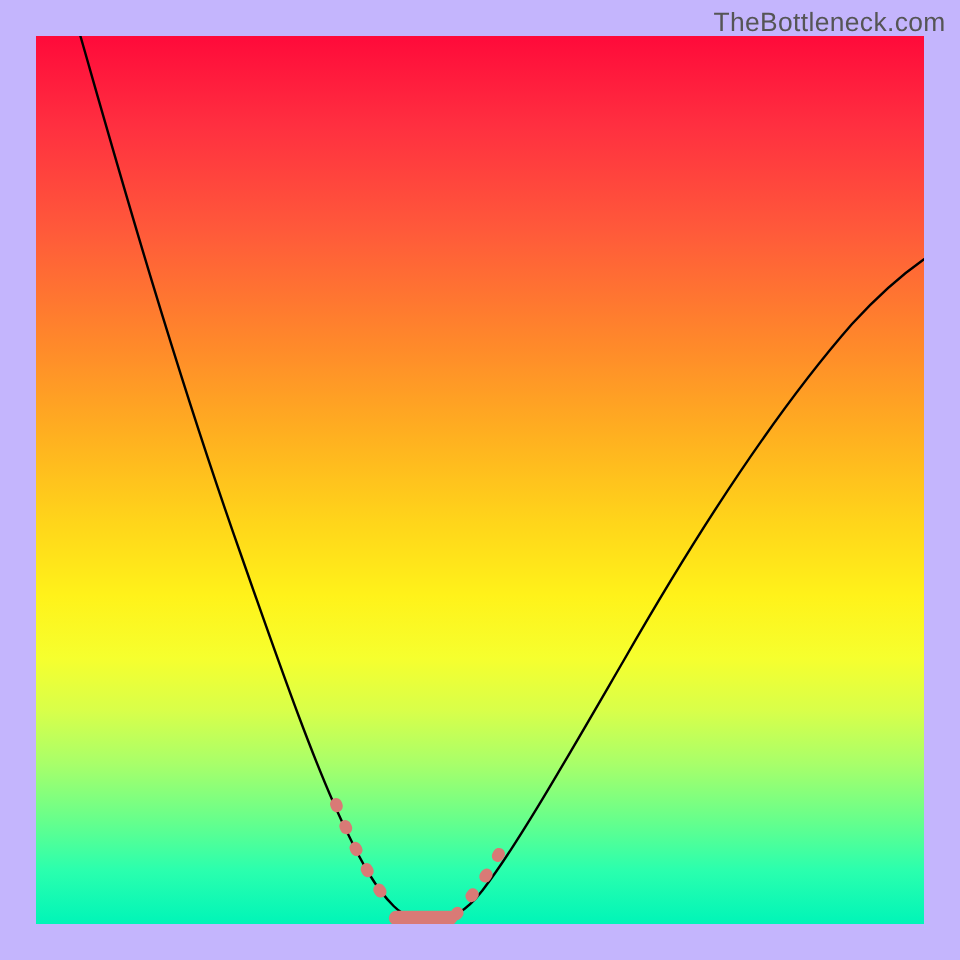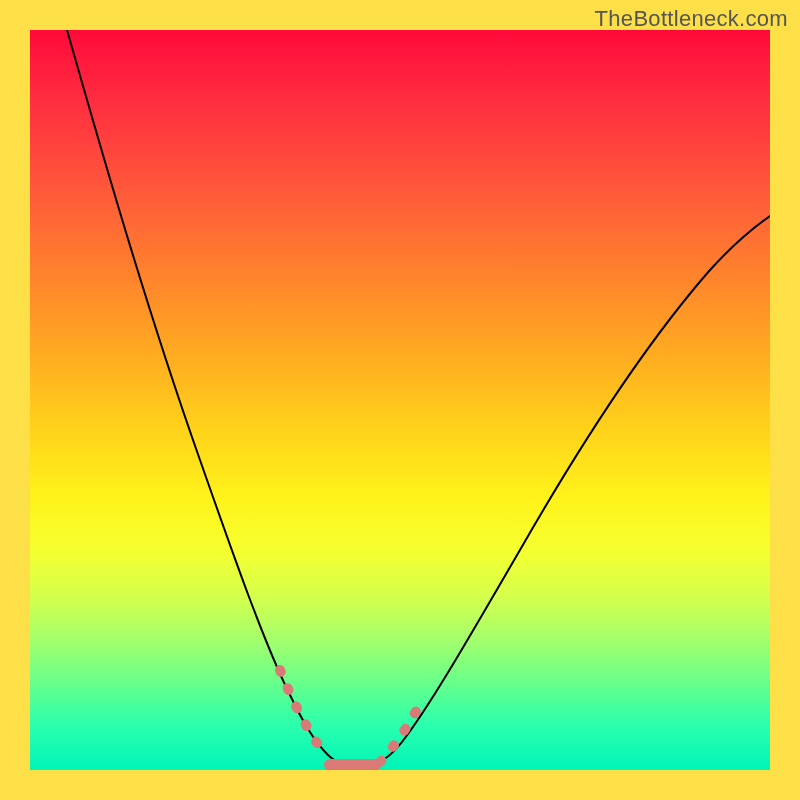--- a/index.html
+++ b/index.html
@@ -8,21 +8,21 @@
     width: 800px;
     height: 800px;
     background: #000;
     font-family: Arial, Helvetica, sans-serif;
     overflow: hidden;
   }
   .frame {
     position: relative;
     width: 800px;
     height: 800px;
-    background: #fde047;
+    background: #c4b5fd;
   }
   .watermark {
     position: absolute;
     top: 6px;
     right: 12px;
     color: #555;
     font-size: 22px;
     font-weight: 500;
     letter-spacing: 0.3px;
     user-select: none;

